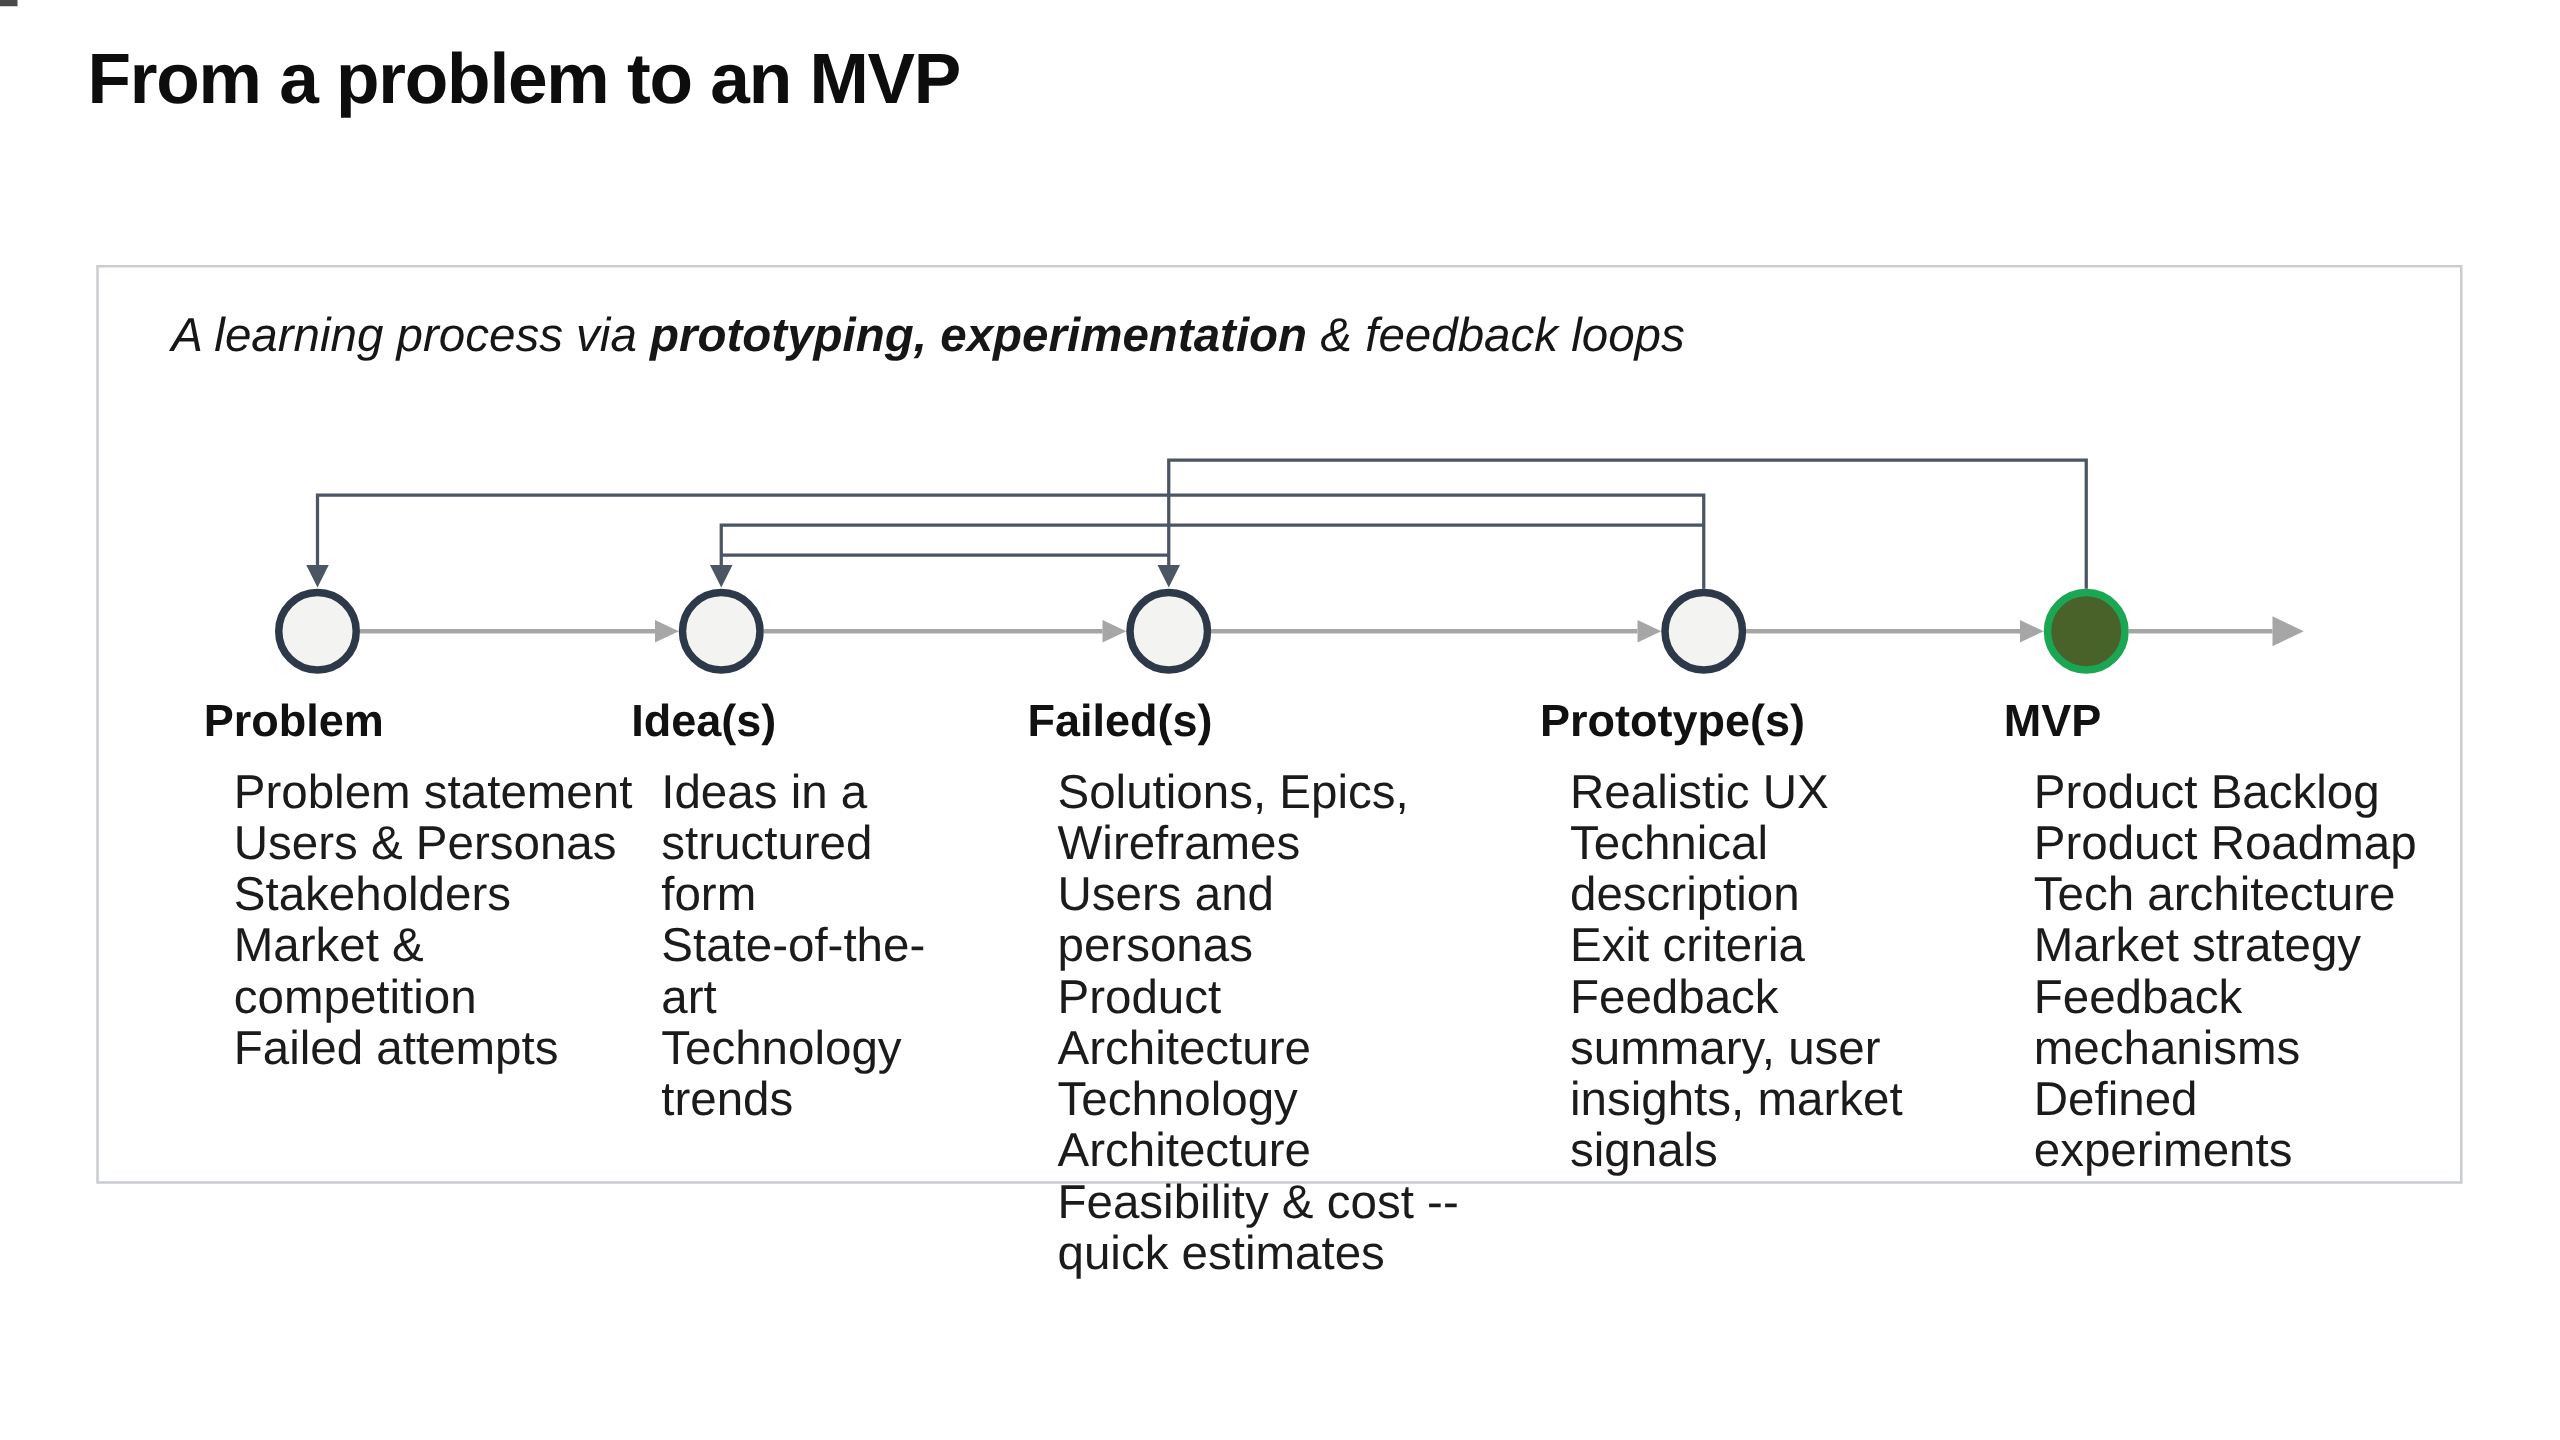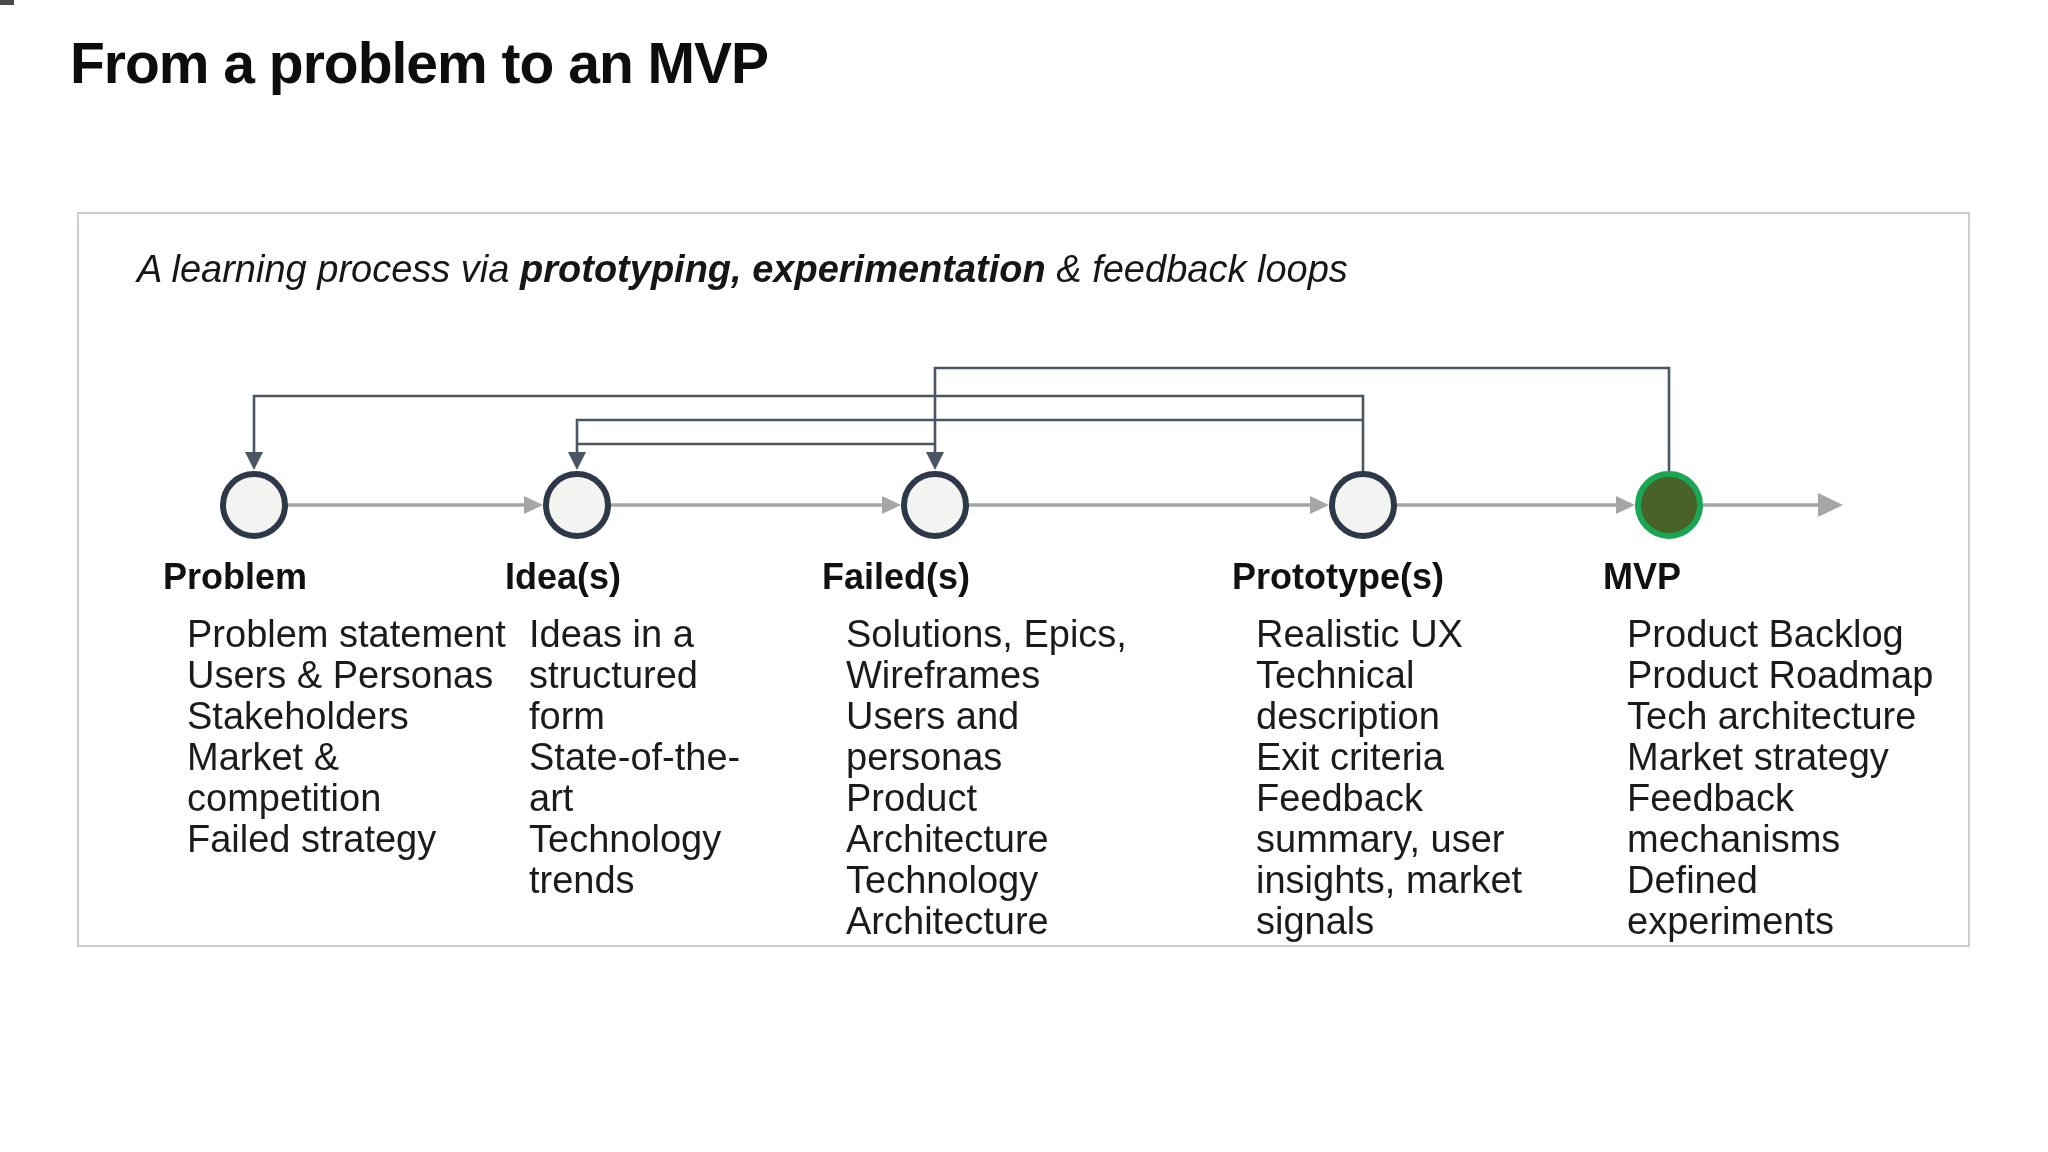--- a/index.html
+++ b/index.html
@@ -89,40 +89,41 @@
     <circle class="node-mvp" cx="1669" cy="505" r="31"></circle>
   </svg>
 
   <div class="stage s1">
     <div class="stage-label">Problem</div>
     <div class="stage-items">
       <div>Problem statement</div>
       <div>Users &amp; Personas</div>
       <div>Stakeholders</div>
       <div>Market &amp; competition</div>
-      <div>Failed strategy</div>
+      <div>Failed attempts</div>
     </div>
   </div>
 
   <div class="stage s2">
     <div class="stage-label">Idea(s)</div>
     <div class="stage-items">
       <div>Ideas in a structured form</div>
       <div>State-of-the-art</div>
       <div>Technology trends</div>
     </div>
   </div>
 
   <div class="stage s3">
     <div class="stage-label">Failed(s)</div>
     <div class="stage-items">
       <div>Solutions, Epics, Wireframes</div>
       <div>Users and personas</div>
       <div>Product Architecture</div>
       <div>Technology Architecture</div>
+      <div>Feasibility &amp; cost -- quick estimates</div>
     </div>
   </div>
 
   <div class="stage s4">
     <div class="stage-label">Prototype(s)</div>
     <div class="stage-items">
       <div>Realistic UX</div>
       <div>Technical description</div>
       <div>Exit criteria</div>
       <div>Feedback summary, user insights, market signals</div>

